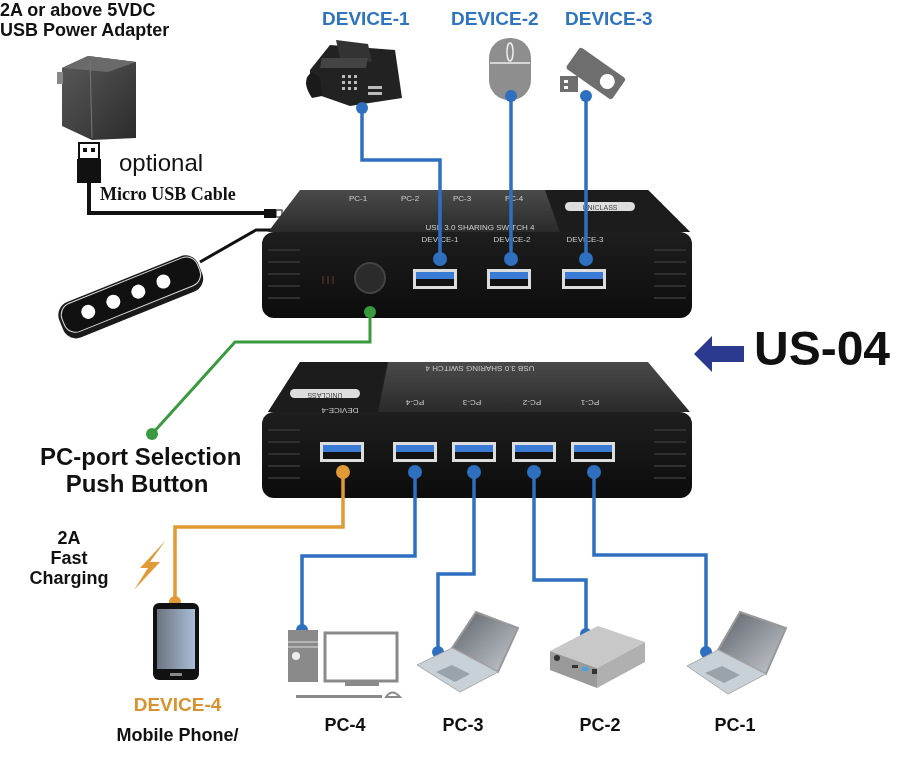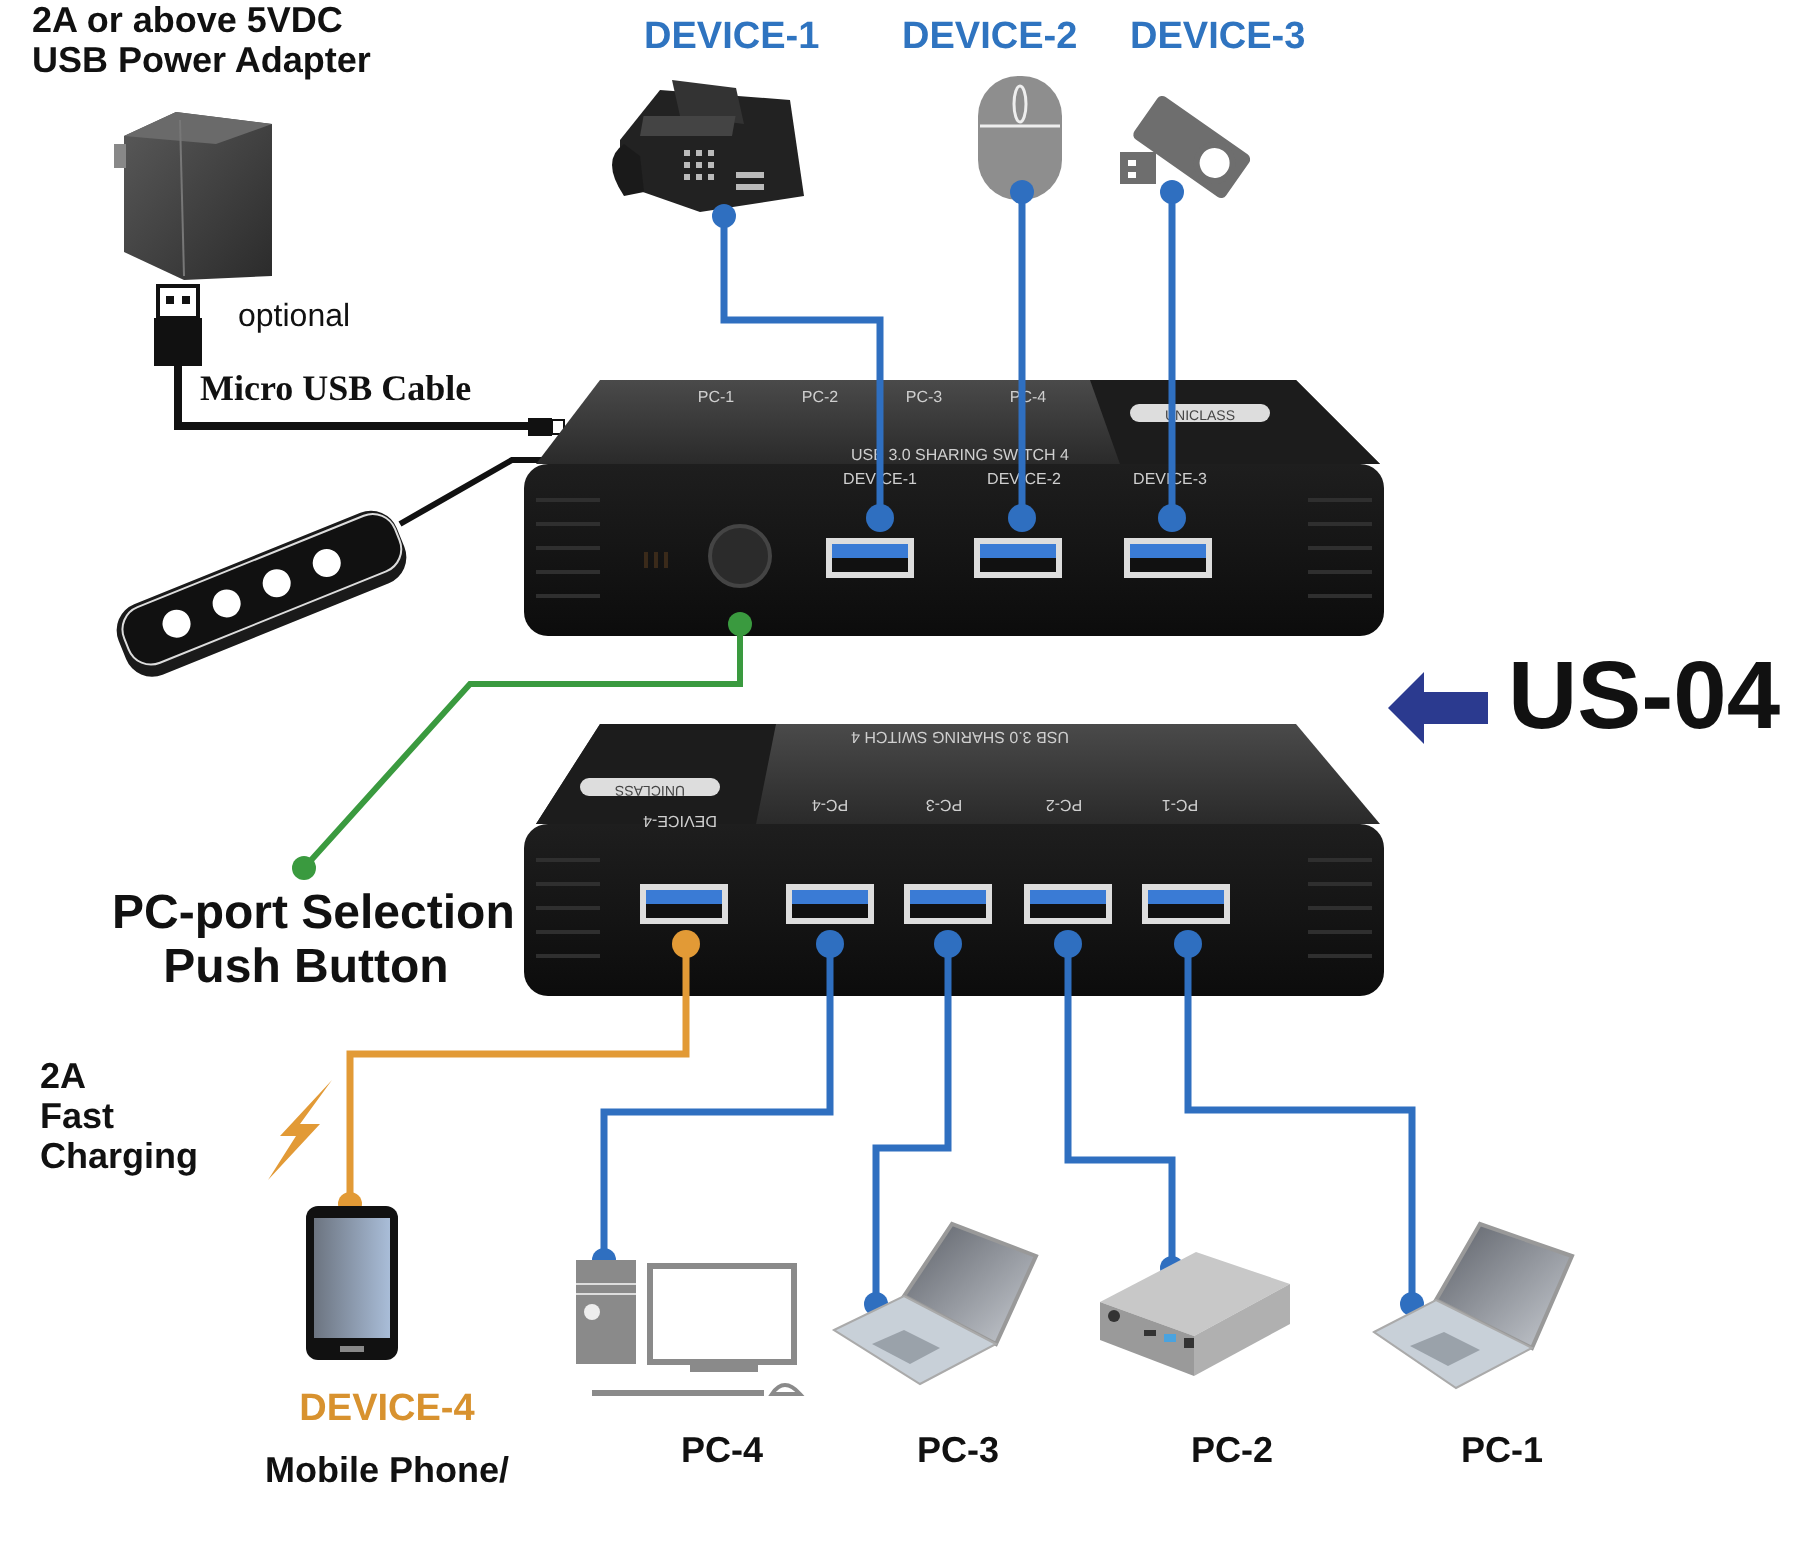--- a/index.html
+++ b/index.html
@@ -1,19 +1,19 @@
 <!DOCTYPE html>
 <html><head>
 <meta charset="utf-8">
 <style>
   html, body { margin:0; padding:0; background:#ffffff; }
   body { width:900px; height:773px; position:relative; overflow:hidden;
          font-family:"Liberation Sans", sans-serif; }
   .lbl { position:absolute; font-family:"Liberation Sans", sans-serif; font-weight:bold; color:#111; white-space:nowrap; line-height:1.12; }
-  .c { text-align:center;margin-left:16px; }
+  .c { text-align:center; }
   .blue { color:#2f74c0; }
   .orange { color:#d8922f; }
   svg.diagram { position:absolute; left:0; top:0; }
   .small { font-size:8px; fill:#cfcfcf; font-family:"Liberation Sans", sans-serif; }
 </style>
 </head>
 <body>
 
 <svg class="diagram" width="900" height="773" viewBox="0 0 900 773">
   <defs>
@@ -295,38 +295,38 @@
     <polygon points="705,673 722,666 740,675 724,683" fill="#9aa2aa"></polygon>
   </g>
 
   <polygon points="694,354 712,336 712,346 744,346 744,362 712,362 712,372" fill="#2b3a8f"></polygon>
 </svg>
 
 <div class="lbl c" style="left:0;top:0;width:145px;font-size:18px;">
   <div>2A or above 5VDC</div>
   <div>USB Power Adapter</div>
 </div>
-<div class="lbl" style="left:119px;top:150px;font-size:16px;font-weight:normal;">optional</div>
+<div class="lbl" style="left:119px;top:150px;font-size:24px;font-weight:normal;">optional</div>
 <div class="lbl" style="left:100px;top:184px;font-size:18px;font-family:Liberation Serif, serif;">Micro USB Cable</div>
 
 <div class="lbl blue" style="left:322px;top:8px;font-size:19px;">DEVICE-1</div>
 <div class="lbl blue" style="left:451px;top:8px;font-size:19px;">DEVICE-2</div>
 <div class="lbl blue" style="left:565px;top:8px;font-size:19px;">DEVICE-3</div>
 
 <div class="lbl c" style="left:0;top:336px;width:182px;font-size:18px;">
 </div>
 
 <div class="lbl c" style="left:40px;top:444px;width:194px;font-size:24px;">
   <div>PC-port Selection</div>
   <div>Push Button</div>
 </div>
 
 <div class="lbl" style="left:754px;top:322px;font-size:48px;">US-04</div>
 
-<div class="lbl" style="left:20px;top:528px;width:98px;text-align:left;font-size:18px;">
+<div class="lbl" style="left:20px;top:528px;width:98px;text-align:center;font-size:18px;">
   <div>2A</div>
   <div>Fast</div>
   <div>Charging</div>
 </div>
 
 <div class="lbl orange c" style="left:100px;top:694px;width:155px;font-size:19px;">DEVICE-4</div>
 <div class="lbl c" style="left:90px;top:725px;width:175px;font-size:18px;">
   <div>Mobile Phone/</div>
 </div>
 

